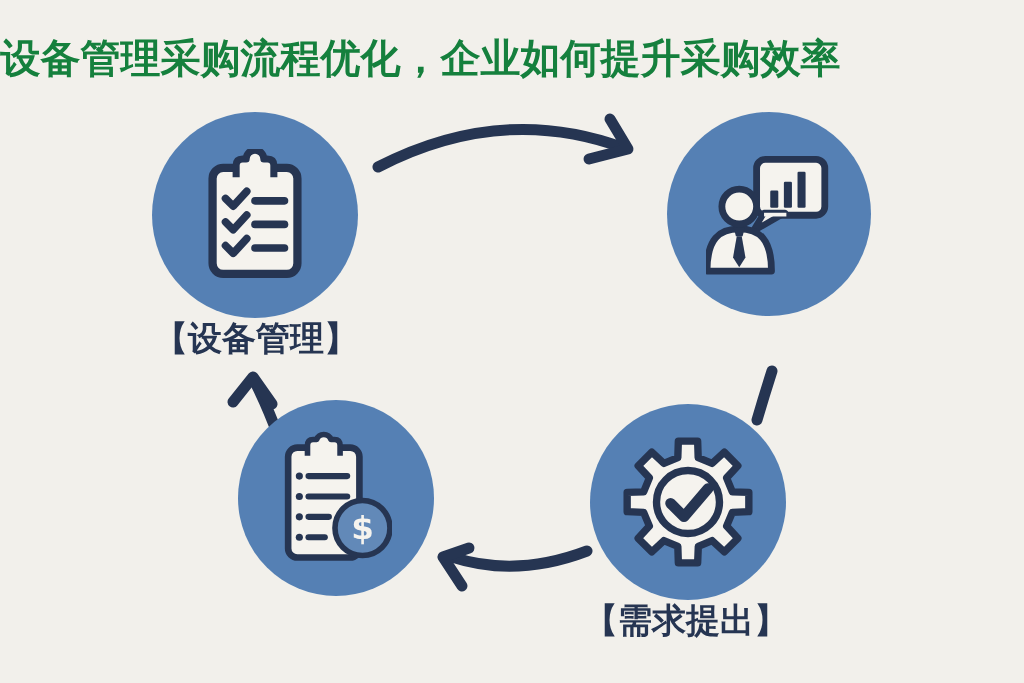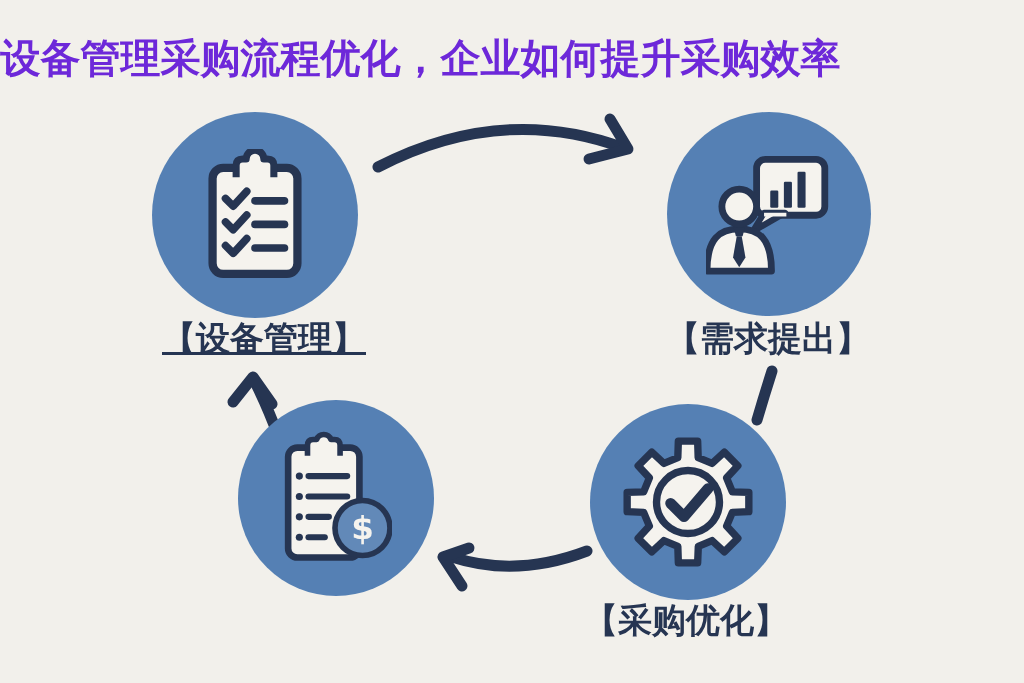--- a/index.html
+++ b/index.html
@@ -7,21 +7,21 @@
     position:relative;
     width:1024px;height:683px;
     background:#f2f0eb;
     overflow:hidden;
     font-family:"Liberation Sans","DejaVu Sans",sans-serif;
   }
   .title{
     position:absolute;top:34px;left:0;width:841px;
     text-align:center;
     font-size:40px;line-height:48px;font-weight:bold;
-    color:#6d28d9;
+    color:#15803d;
     letter-spacing:0px;
   }
   .arrows{
     position:absolute;left:0;top:0;z-index:1;
   }
   .node-circle{
     position:absolute;border-radius:50%;
     background:#5580b4;
     display:flex;align-items:center;justify-content:center;
     z-index:2;
@@ -30,21 +30,21 @@
   .c2{left:667px;top:112px;width:204px;height:204px;}
   .c3{left:238px;top:400px;width:196px;height:196px;}
   .c4{left:590px;top:404px;width:196px;height:196px;}
   .node-label{
     position:absolute;width:320px;
     text-align:center;
     font-size:34px;font-weight:bold;
     color:#263552;
     z-index:3;white-space:nowrap;
   }
-  .l1{left:104px;top:316px;text-decoration:underline;}
+  .l1{left:96px;top:316px;}
   .l2{left:608px;top:316px;}
   .l3{left:190px;top:598px;}
   .l4{left:526px;top:598px;}
   .icon-svg{display:block;}
 </style>
 </head>
 <body>
 
 <div class="canvas">
 
@@ -97,21 +97,20 @@
         <rect x="73" y="16" width="6.5" height="29" rx="1"></rect>
       </g>
       <path d="M0,96 C0,70 10,62 26,62 C42,62 52,70 52,96 Z" fill="#f5f3ee" stroke="#263552" stroke-width="5.5" stroke-linejoin="round"></path>
       <circle cx="26" cy="44" r="14" fill="#f5f3ee" stroke="#263552" stroke-width="5.5"></circle>
       <g fill="#263552">
         <path d="M21.5,61 h9 l-1.8,7 h-5.4 Z"></path>
         <path d="M24,68 h4 l3,17 -5,8 -5,-8 Z"></path>
       </g>
     </svg>
   </div>
-  <div class="node-label l2">【需求提出】</div>
 
   <div class="node-circle c3">
     <svg class="icon-svg" width="112" height="138" viewBox="0 0 110 135">
       <rect x="8" y="18" width="70" height="108" rx="9" fill="#f5f3ee" stroke="#263552" stroke-width="6.5"></rect>
       <path d="M27,26 V16 Q27,10 32.5,10 H36 A7.5,7.5 0 0 1 50,10 H53.5 Q59,10 59,16 V26" fill="#f5f3ee" stroke="#263552" stroke-width="5.5" stroke-linejoin="round"></path>
       <g stroke="#263552" stroke-width="6" fill="none" stroke-linecap="round">
         <path d="M28,46 H66"></path>
         <path d="M28,66 H66"></path>
         <path d="M28,86 H48"></path>
         <path d="M28,106 H44"></path>
@@ -127,15 +126,15 @@
     </svg>
   </div>
 
   <div class="node-circle c4">
     <svg class="icon-svg" width="134" height="134" viewBox="0 0 100 100">
       <polygon points="42.4,16.9 42.8,4.6 57.2,4.6 57.6,16.9 68.0,21.2 77.1,12.8 87.2,23.0 78.8,32.0 83.1,42.4 95.4,42.8 95.4,57.2 83.1,57.7 78.8,68.0 87.2,77.1 77.1,87.2 68.0,78.8 57.7,83.1 57.2,95.4 42.8,95.4 42.4,83.1 32.0,78.8 23.0,87.2 12.8,77.1 21.2,68.0 16.9,57.7 4.6,57.2 4.6,42.8 16.9,42.4 21.2,32.0 12.8,23.0 23.0,12.8 32.0,21.2" fill="#f5f3ee" stroke="#263552" stroke-width="5.5" stroke-linejoin="round"></polygon>
       <circle cx="50" cy="50" r="23.5" fill="#f5f3ee" stroke="#263552" stroke-width="5.5"></circle>
       <path d="M37,51 l10,10 l18,-21" stroke="#263552" stroke-width="8" fill="none" stroke-linecap="round" stroke-linejoin="round"></path>
     </svg>
   </div>
-  <div class="node-label l4">【采购优化】</div>
+  <div class="node-label l4">【需求提出】</div>
 
 </div>
 
 </body></html>

